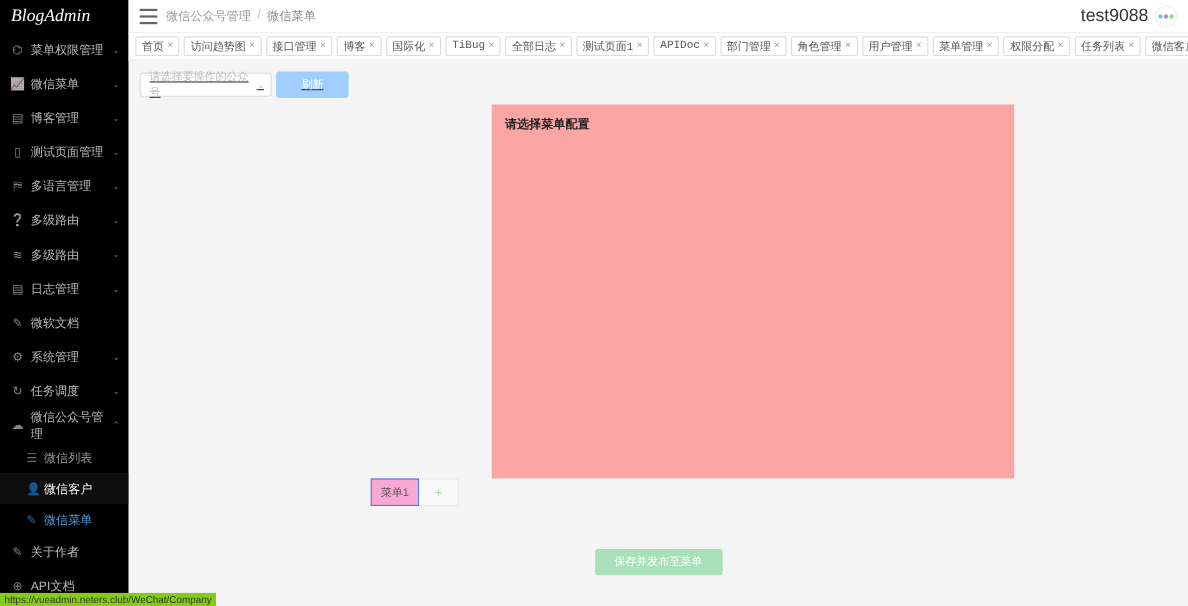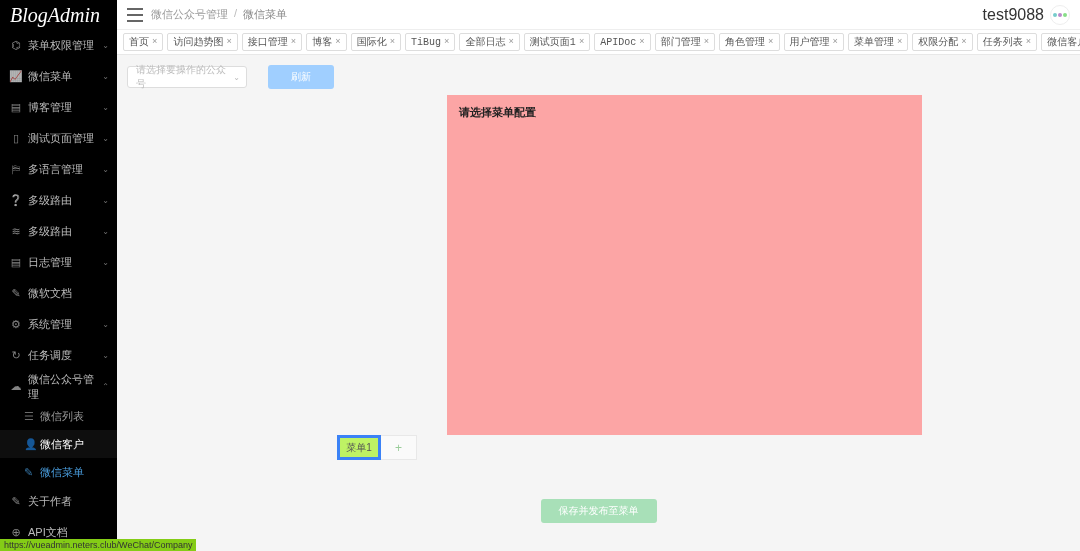--- a/index.html
+++ b/index.html
@@ -20,21 +20,21 @@
       display: flex;
       flex-direction: column;
       flex-shrink: 0;
     }
     .logo {
       height: 30px;
       line-height: 30px;
       padding-left: 10px;
       font-family: Georgia, serif;
       font-style: italic;
-      font-size: 20px;
+      font-size: 16px;
       font-weight: 500;
       color: #fff;
     }
     .nav {
       flex: 1;
       overflow-y: auto;
     }
     .nav-item {
       display: flex;
       align-items: center;
@@ -156,22 +156,23 @@
     }
     
     .content {
       flex: 1;
       padding: 10px;
       position: relative;
       overflow: hidden;
     }
     .toolbar {
       display: flex;
-      gap: 21px;
-      align-items: center;
+      gap: 4px;
+      align-items: center;
+      text-decoration: underline;
     }
     .select {
       width: 120px;
       height: 22px;
       border: 1px solid #ddd;
       border-radius: 3px;
       background: #fff;
       display: flex;
       align-items: center;
       justify-content: space-between;
@@ -203,22 +204,22 @@
       left: 0;
       width: 100%;
       display: flex;
       justify-content: center;
       gap: 0;
     }
     .menu-btn {
       width: 44px;
       height: 25px;
       font-size: 10px;
-      border: 3px solid #3b82f6;
-      background: #bef264;
+      border: 1px solid #3b82f6;
+      background: #f9a8d4;
       color: #555;
       display: flex;
       align-items: center;
       justify-content: center;
       cursor: pointer;
     }
     .menu-add {
       width: 36px;
       height: 25px;
       border: 1px solid #e8e8e8;

